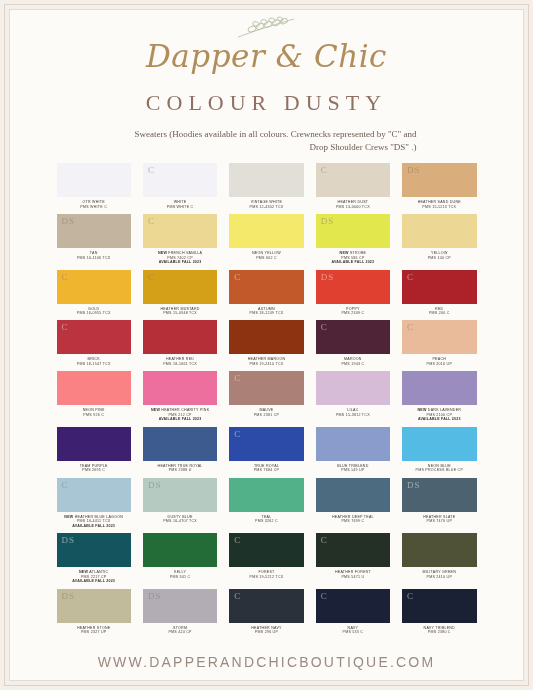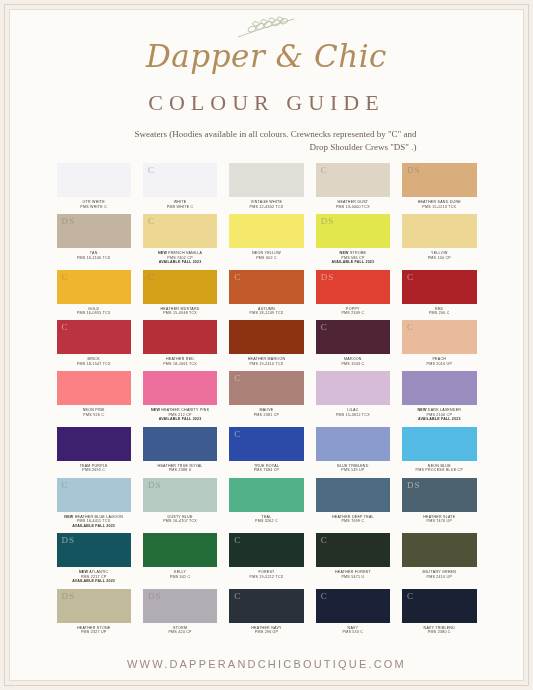--- a/index.html
+++ b/index.html
@@ -122,21 +122,21 @@
     color:#3b332e;
     text-transform:uppercase;
     white-space:nowrap;
   }
 
   
   .footer{
     margin-top:auto;
     margin-bottom:10px;
     font-family:"Liberation Sans",sans-serif;
-    font-size:11px;
+    font-size:14px;
     letter-spacing:2.2px;
     color:#9b8a80;
     text-align:center;
     white-space:nowrap;
   }
 </style>
 </head>
 <body>
 
 <div id="page">
@@ -156,21 +156,21 @@
           <ellipse cx="52" cy="5.2" rx="3.6" ry="2.4" transform="rotate(-22 52 5.2)"></ellipse>
           <ellipse cx="24" cy="8" rx="3.4" ry="2.2" transform="rotate(18 24 8)"></ellipse>
           <ellipse cx="32" cy="6" rx="3.4" ry="2.2" transform="rotate(18 32 6)"></ellipse>
           <ellipse cx="40" cy="4.4" rx="3.4" ry="2.2" transform="rotate(18 40 4.4)"></ellipse>
           <ellipse cx="48" cy="3.2" rx="3" ry="2" transform="rotate(18 48 3.2)"></ellipse>
         </g>
       </svg>
     </div>
 
     <div class="brand">Dapper &amp; Chic</div>
-    <div class="guide-title">COLOUR GUIDE</div>
+    <div class="guide-title">COLOUR DUSTY</div>
     <div class="subtitle">Sweaters (Hoodies available in all colours. Crewnecks represented by "C" and Drop Shoulder Crews "DS" .)</div>
 
     <div class="grid" id="swatch-grid">
         <div class="cell">
           <div class="swatch" style="background: rgb(243, 242, 246);"></div>
           <div class="labels">
             <div class="nm">OTR WHITE</div>
             <div class="pms">PMS WHITE C</div>
           </div>
         </div>

